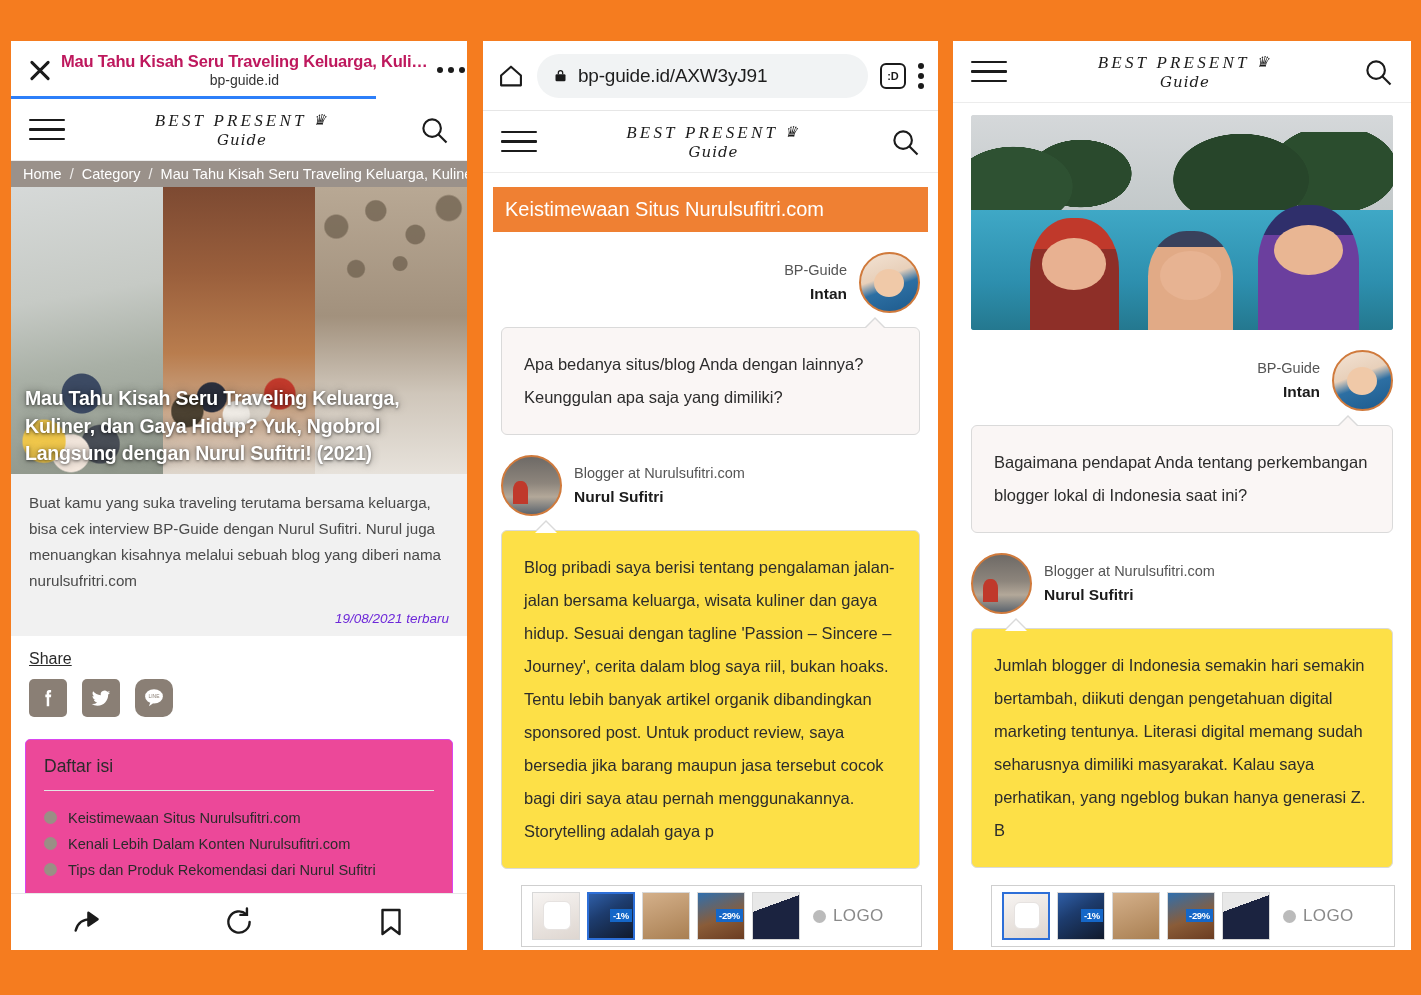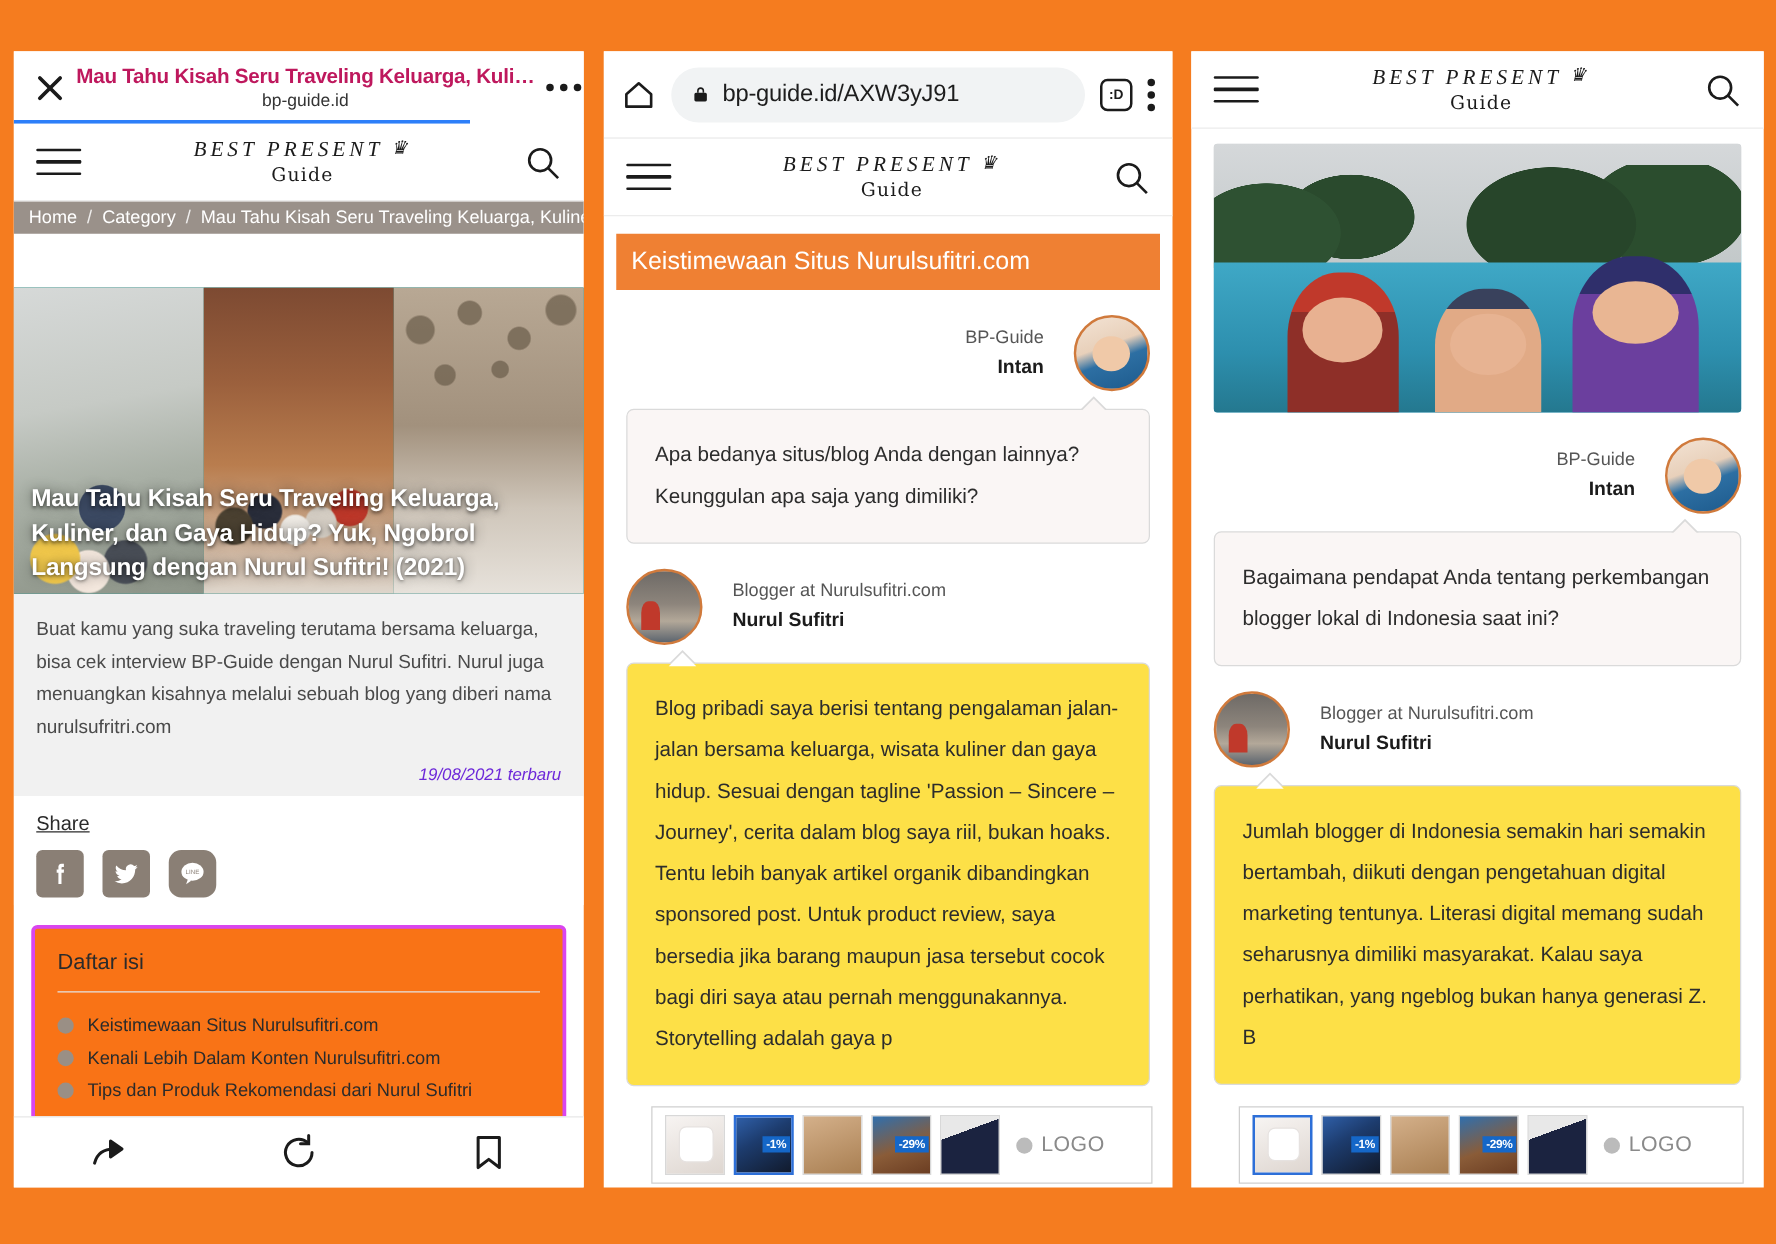--- a/index.html
+++ b/index.html
@@ -90,34 +90,34 @@
   .ham i{ height:2.4px; background:#1b1b1b; border-radius:1px; display:block;}
   .brand{ flex:1; text-align:center; line-height:1; }
   .brand .b1{
     font-size:17px; letter-spacing:3.2px; color:#1b1b1b;
     font-family:"Liberation Serif", serif; font-weight:400;
     display:inline-flex; align-items:center; gap:6px; justify-content:center;font-style:italic;
   }
   .brand .catmark{ display:inline-block; font-size:15px; line-height:1; }
   .brand .b2{
     font-size:15px; color:#1b1b1b; margin-top:4px;
-    font-family:"DejaVu Serif", serif; letter-spacing:1px;
+    font-family:"DejaVu Serif", serif; font-style:italic; letter-spacing:1px;
   }
   .search-ico{ width:30px; height:30px; flex:0 0 30px; }
 
   
   .crumbs{
     height:26px; background:#9a918a; display:flex; align-items:center;
     padding-left:12px; overflow:hidden; white-space:nowrap;
   }
   .crumbs span{ color:#fff; font-size:14.5px; }
   .crumbs .sep{ margin:0 8px; color:#fff; opacity:.85; }
 
   
-  .hero{ position:relative; height:245px; overflow:hidden; background:#0f766e;margin-top:43px;}
+  .hero{ position:relative; height:287px; overflow:hidden; background:#ef4444;}
   .collage{ display:flex; height:100%; width:100%; }
   .c-cell{ flex:1; position:relative; overflow:hidden; }
   .ph-fog{ background:linear-gradient(170deg,#d6d9d8 0%,#c6cac5 38%,#a9b0a6 62%,#8d9488 100%); }
   .ph-fog:after{
     content:""; position:absolute; left:6%; bottom:0; width:88%; height:52%;
     background:
       radial-gradient(circle at 18% 78%, #f2c94c 0 13%, transparent 14%),
       radial-gradient(circle at 38% 86%, #f3e7dd 0 12%, transparent 13%),
       radial-gradient(circle at 60% 80%, #4a4f58 0 13%, transparent 14%),
       radial-gradient(circle at 46% 46%, #3c4a63 0 18%, transparent 19%);
@@ -159,22 +159,22 @@
   
   .sharewrap{ background:#fff; padding:14px 18px 6px; }
   .share-lbl{ font-size:16px; color:#2b2b2b; text-decoration:underline; }
   .share-icons{ display:flex; gap:15px; margin-top:11px; }
   .sq{ width:38px; height:38px; background:#8a7f75; border-radius:5px;
        display:flex;align-items:center;justify-content:center; color:#fff;}
   .sq.rounded{ border-radius:10px; }
 
   
   .toc{
-    margin:16px 14px 0; border:3px solid #d946ef; border-radius:5px;
-    background:#f97316; padding:16px 18px 20px;
+    margin:16px 14px 0; border:1px solid #d946ef; border-radius:5px;
+    background:#ec4899; padding:16px 18px 20px;
   }
   .toc h3{ font-size:17.5px; font-weight:normal; color:#2b2b2b; }
   .toc hr{ border:0; border-top:1px solid #e4e4e4; margin:13px 0 14px; }
   .toc li{ list-style:none; display:flex; align-items:center; gap:11px;
            font-size:14.6px; color:#2b2b2b; padding:5px 0; }
   .toc .bullet{ width:13px;height:13px;border-radius:50%;background:#9a8f85;flex:0 0 13px;}
 
   
   .closeads-row{ position:relative; height:46px; }
   .closeads{
@@ -222,21 +222,21 @@
     background:linear-gradient(180deg,#39415c 0 16%, #e1aa86 16% 100%);}
   .artimg .p2:after{ content:""; position:absolute; left:14%; top:20%; width:72%; height:50%;
     border-radius:50%; background:#e7b392;}
   .artimg .p3{ left:68%; width:24%; height:58%;
     background:linear-gradient(180deg,#2f2f6b 0 24%, #6b3f9e 24% 100%);}
   .artimg .p3:after{ content:""; position:absolute; left:16%; top:16%; width:68%; height:40%;
     border-radius:50%; background:#e9b693;}
 
   
   .qa{ padding:0 18px; }
-  .chat-head{ display:flex; align-items:center; gap:24px; margin:20px 0 0; }
+  .chat-head{ display:flex; align-items:center; gap:12px; margin:20px 0 0; }
   .chat-head.right{ justify-content:flex-end; }
   .chat-meta{ text-align:right; line-height:1.5; }
   .chat-meta.left{ text-align:left; }
   .chat-role{ font-size:14.5px; color:#555; }
   .chat-name{ font-size:15.5px; font-weight:bold; color:#1b1b1b; }
   .avatar{
     width:61px;height:61px;border-radius:50%;flex:0 0 61px;
     border:2.5px solid #d07a3c; overflow:hidden; position:relative;
   }
   .av-intan{ background:linear-gradient(160deg,#f3e3d4 0%,#e8d0ba 40%,#2d6fa3 58%,#1d5a8c 100%); }

